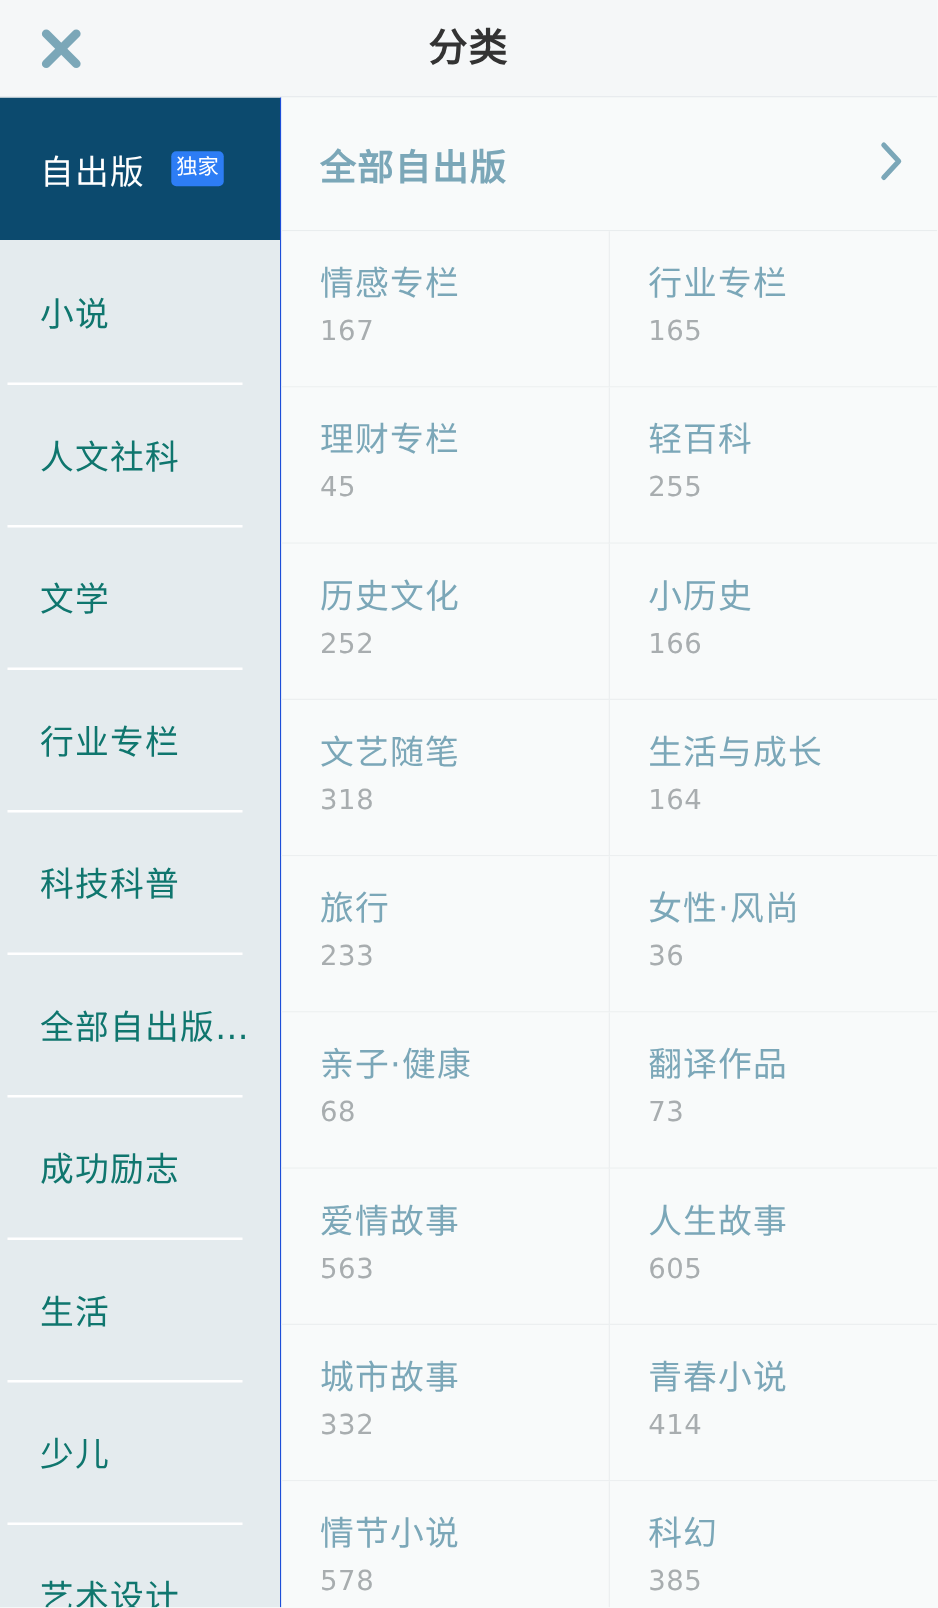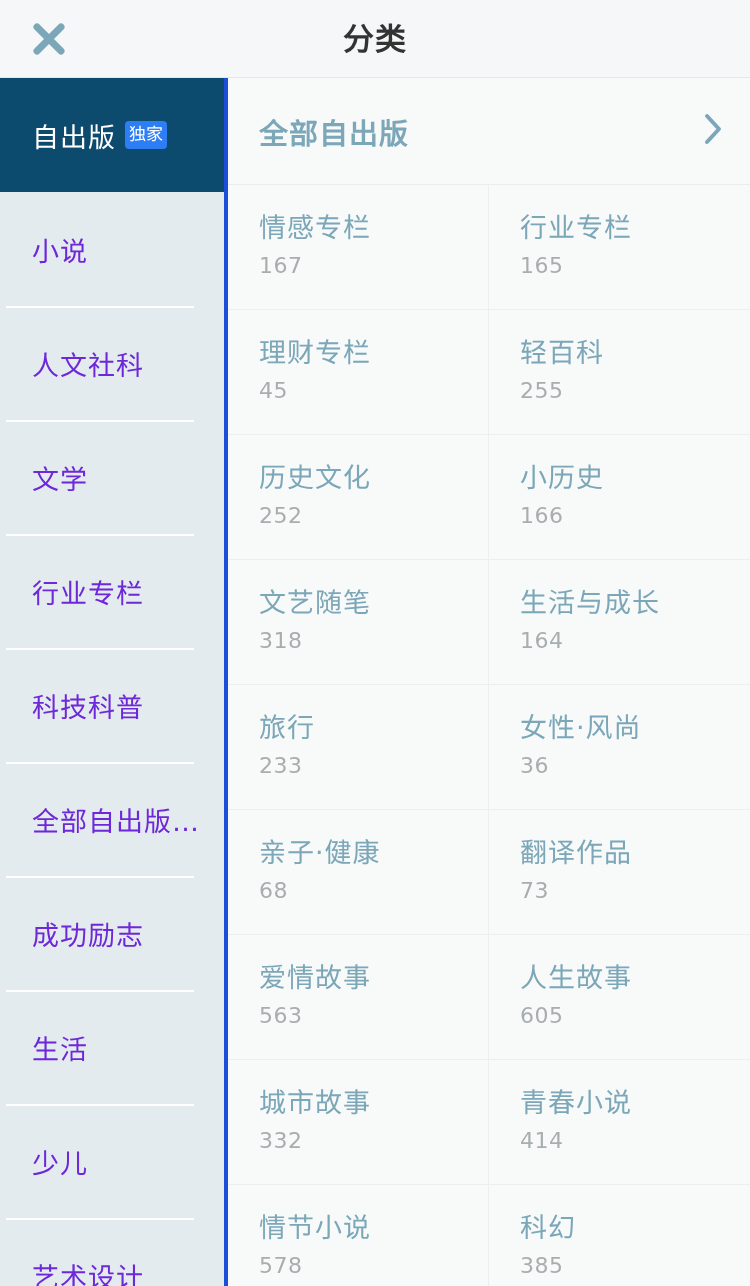--- a/index.html
+++ b/index.html
@@ -81,21 +81,21 @@
     box-sizing: border-box;
   }
 
   .side-item {
     position: relative;
     height: 114px;
     box-sizing: border-box;
     display: flex;
     align-items: center;
     padding-left: 32px;
-    color: #6d28d9;
+    color: #0f766e;
     font-size: 27px;
     letter-spacing: 1px;
     cursor: pointer;
     background: #e4ebee;
   }
 
   .side-item + .side-item::before {
     content: "";
     position: absolute;
     top: 0;
@@ -109,41 +109,41 @@
     background: #0c4a6e;
     color: #ffffff;
   }
   .side-item.active::before { display: none; }
   .side-item.active + .side-item::before { display: none; }
 
   .side-label { white-space: nowrap; }
 
   .badge-exclusive {
     display: inline-block;
-    margin-left: 9px;
+    margin-left: 21px;
     background: #2d7df5;
     color: #ffffff;
     font-size: 17px;
     line-height: 1;
     padding: 5px 4px 6px 4px;
     border-radius: 4px;
     letter-spacing: 0;
     vertical-align: 5px;
   }
 
   
   .main {
     position: absolute;
     left: 224px;
     top: 0;
     width: 526px;
     height: 1208px;
     background: #f8fafa;
     box-sizing: border-box;
-    border-left: 4px solid #1d4ed8;
+    border-left: 1px solid #1d4ed8;
     overflow: hidden;
   }
 
   .all-row {
     position: relative;
     height: 107px;
     display: flex;
     align-items: center;
     padding: 0 26px 0 31px;
     box-sizing: border-box;

